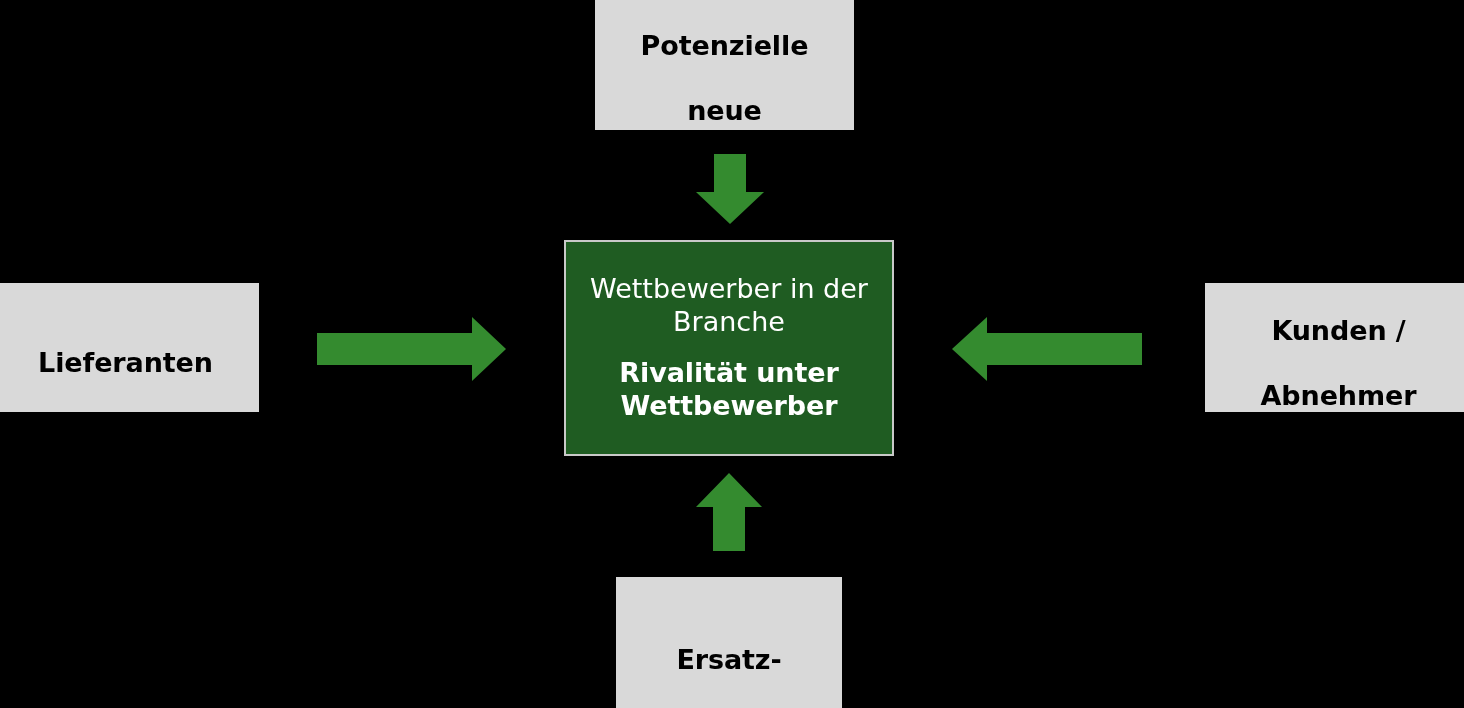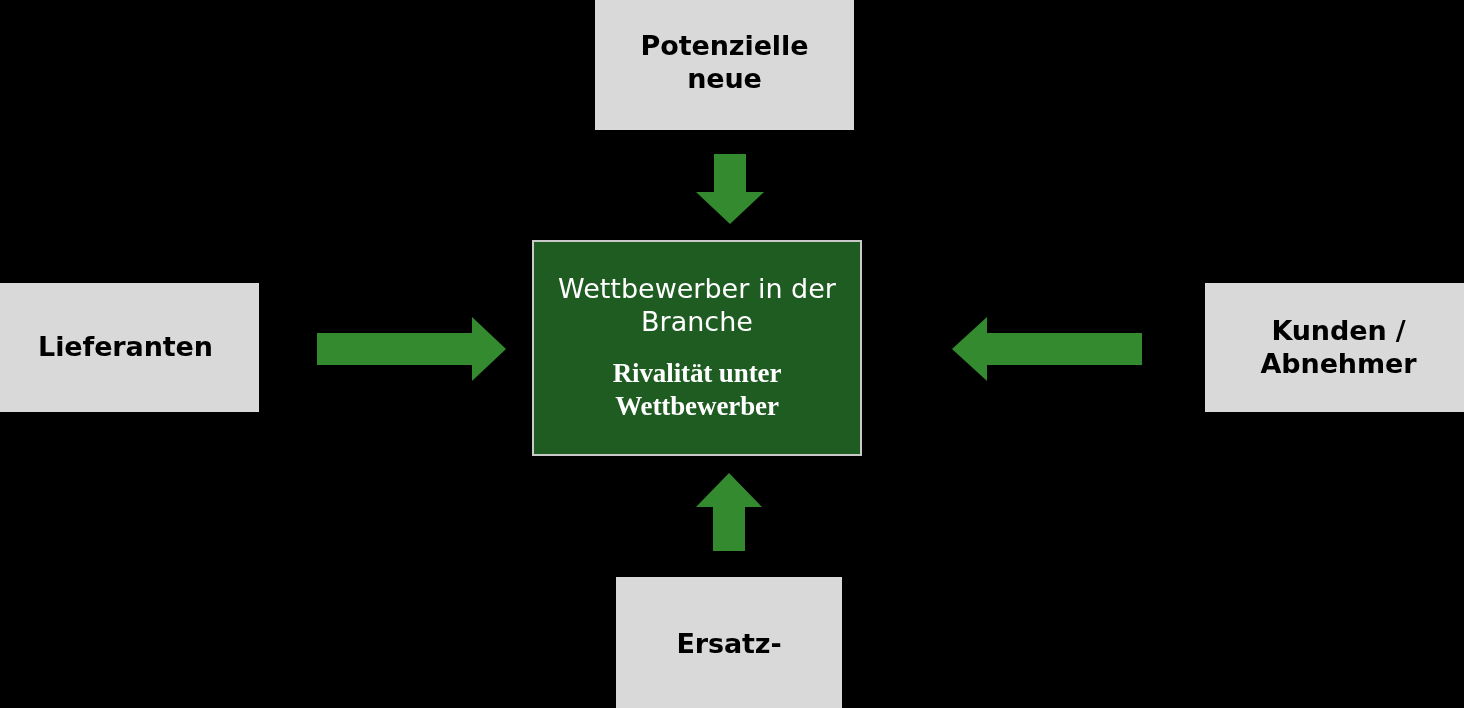--- a/index.html
+++ b/index.html
@@ -64,26 +64,26 @@
 
   
   #box-substitutes {
     left: 616px;
     top: 577px;
     width: 226px;
     height: 163px;
     padding-bottom: 32px;
   }
 
-  .force-box .line { display: block; }
+  .force-box .line { display: block; margin-top: 32px; }
 
   
   #box-rivalry {
     position: absolute;
-    left: 532px;
+    left: 564px;
     top: 240px;
     width: 330px;
     height: 216px;
     background: #1f5c22;
     border: 2px solid #c9c9c9;
     box-sizing: border-box;
     color: #ffffff;
     display: flex;
     flex-direction: column;
     align-items: center;
@@ -94,21 +94,20 @@
     font-weight: normal;
     font-size: 27px;
     line-height: 1.22;
     margin-bottom: 18px;
   }
   #box-rivalry .subline {
     font-weight: bold;
     font-size: 27px;
     line-height: 1.22;
     letter-spacing: -0.1px;
-    font-family: Liberation Serif, serif;
   }
   #box-rivalry .line { display: block; }
 
   
   .arrow {
     position: absolute;
   }
   .arrow svg { display: block; }
 
   #arrow-top-to-center  { left: 696px; top: 154px; width: 68px;  height: 70px; }

